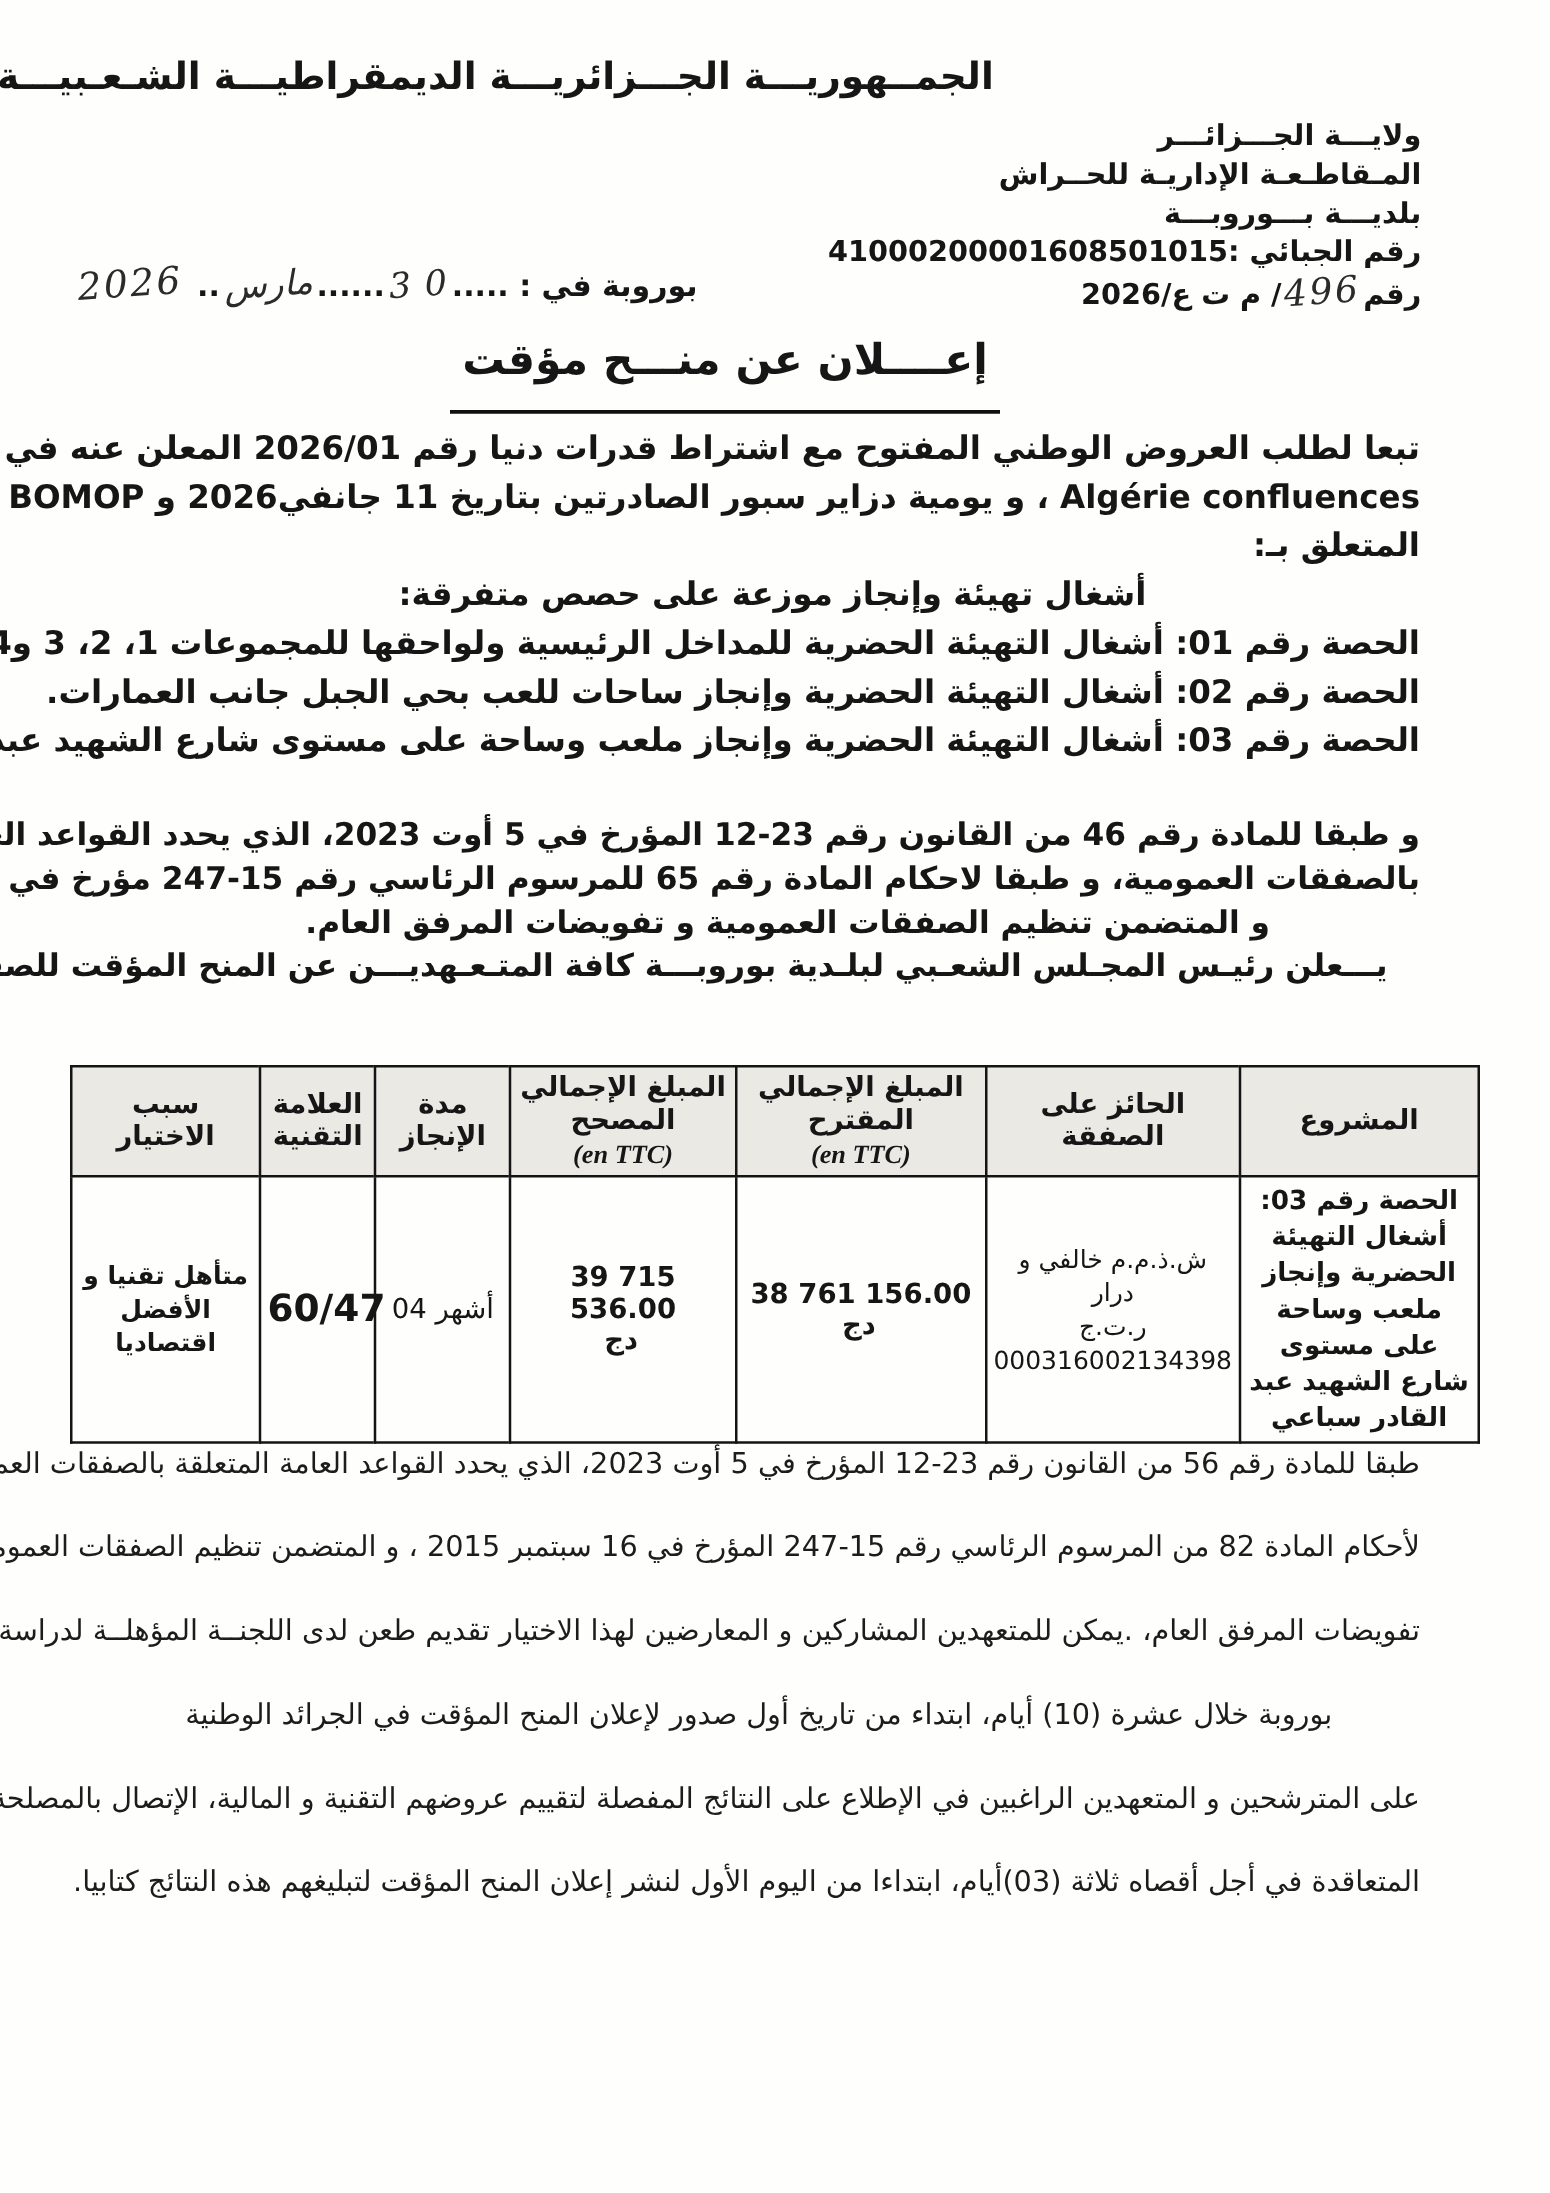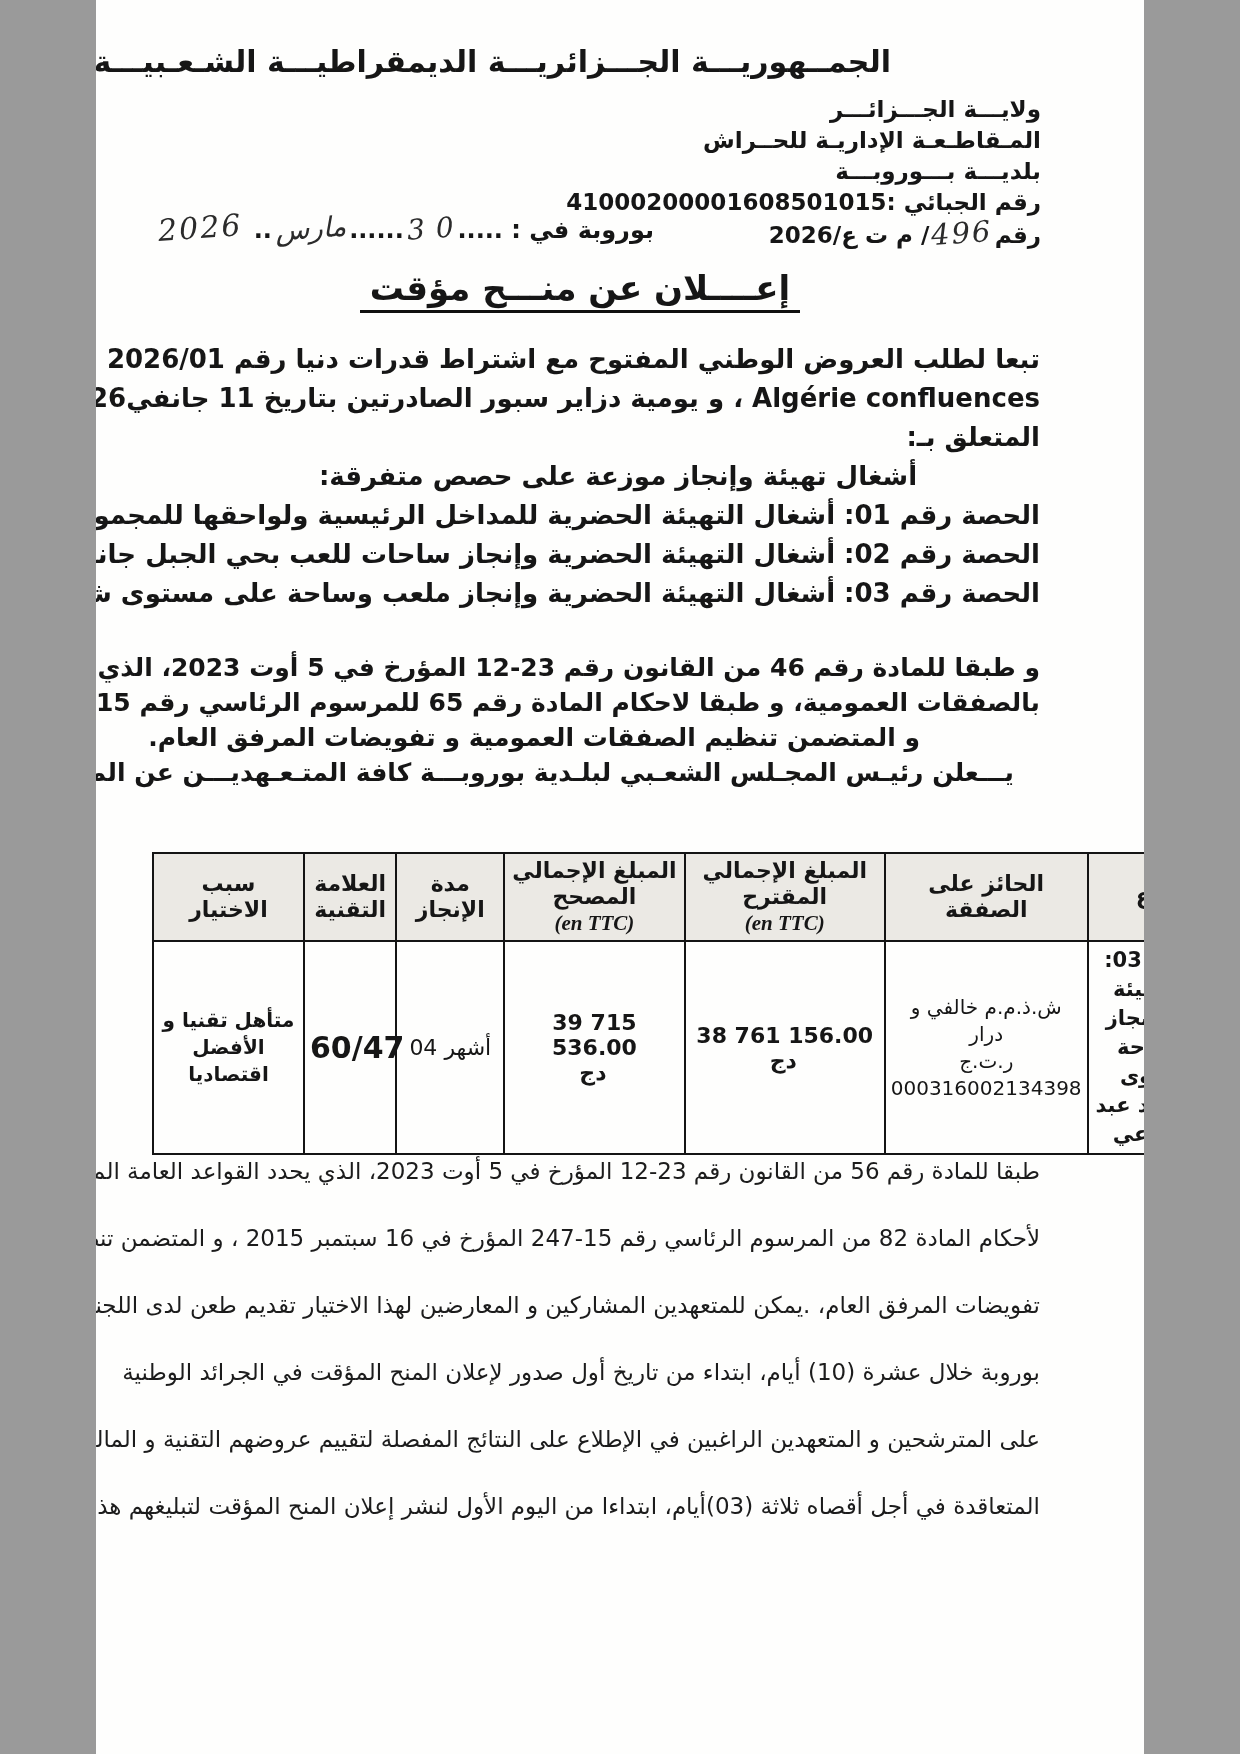--- a/index.html
+++ b/index.html
@@ -1,18 +1,18 @@
 <!DOCTYPE html>
 <html lang="ar"><head>
 <meta charset="utf-8">
 <style>
   html,body{margin:0;padding:0;background:#9a9a9a;}
   .page{
     position:relative;
-    width:1048px;height:1754px;
+    width:1240px;height:1754px;
     margin:0 auto;
     background:#fefefd;
     overflow:hidden;
     color:#161616;
     font-family:"DejaVu Sans",sans-serif;
   }
   .line{white-space:nowrap;}
 
   
   .republic{
@@ -36,21 +36,21 @@
   .date-line .hand{font-size:28px;letter-spacing:1px;margin:0 3px;}
   .date-line .hand-year{font-size:30px;letter-spacing:2px;}
 
   
   .main-title{
     position:absolute;top:268px;left:0;right:80px;
     text-align:center;direction:rtl;
   }
   .main-title span{
     display:inline-block;font-size:34px;font-weight:bold;
-    border-bottom:3px solid #101010;padding:0 10px 2px;
+    border-bottom:3px solid #101010;padding:0 10px 20px;
   }
 
   
   .intro{
     position:absolute;top:340px;right:104px;left:100px;
     direction:rtl;text-align:right;font-size:26px;font-weight:bold;line-height:39px;
   }
   .intro .centered{text-align:center;}
 
   

